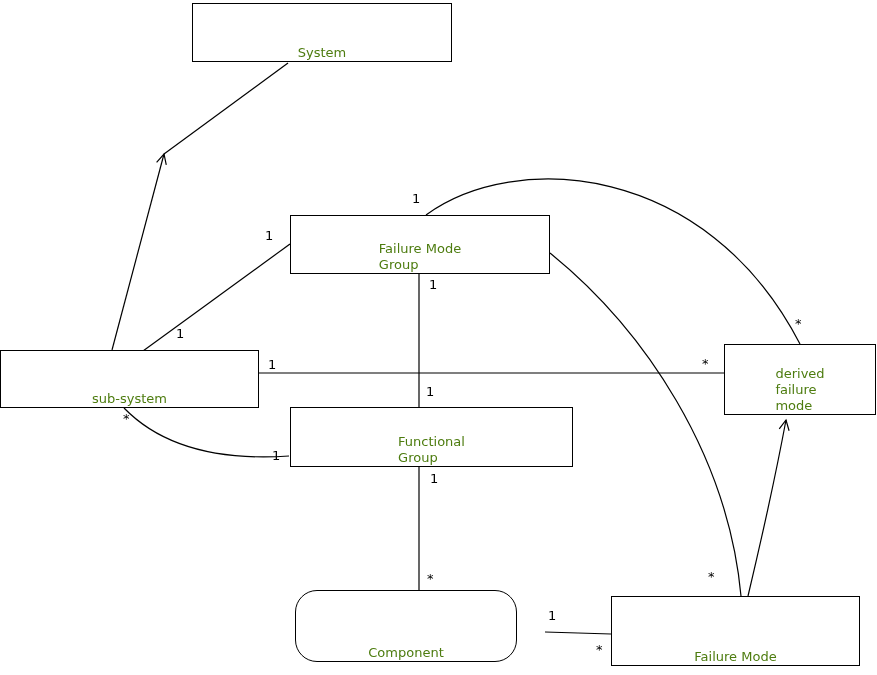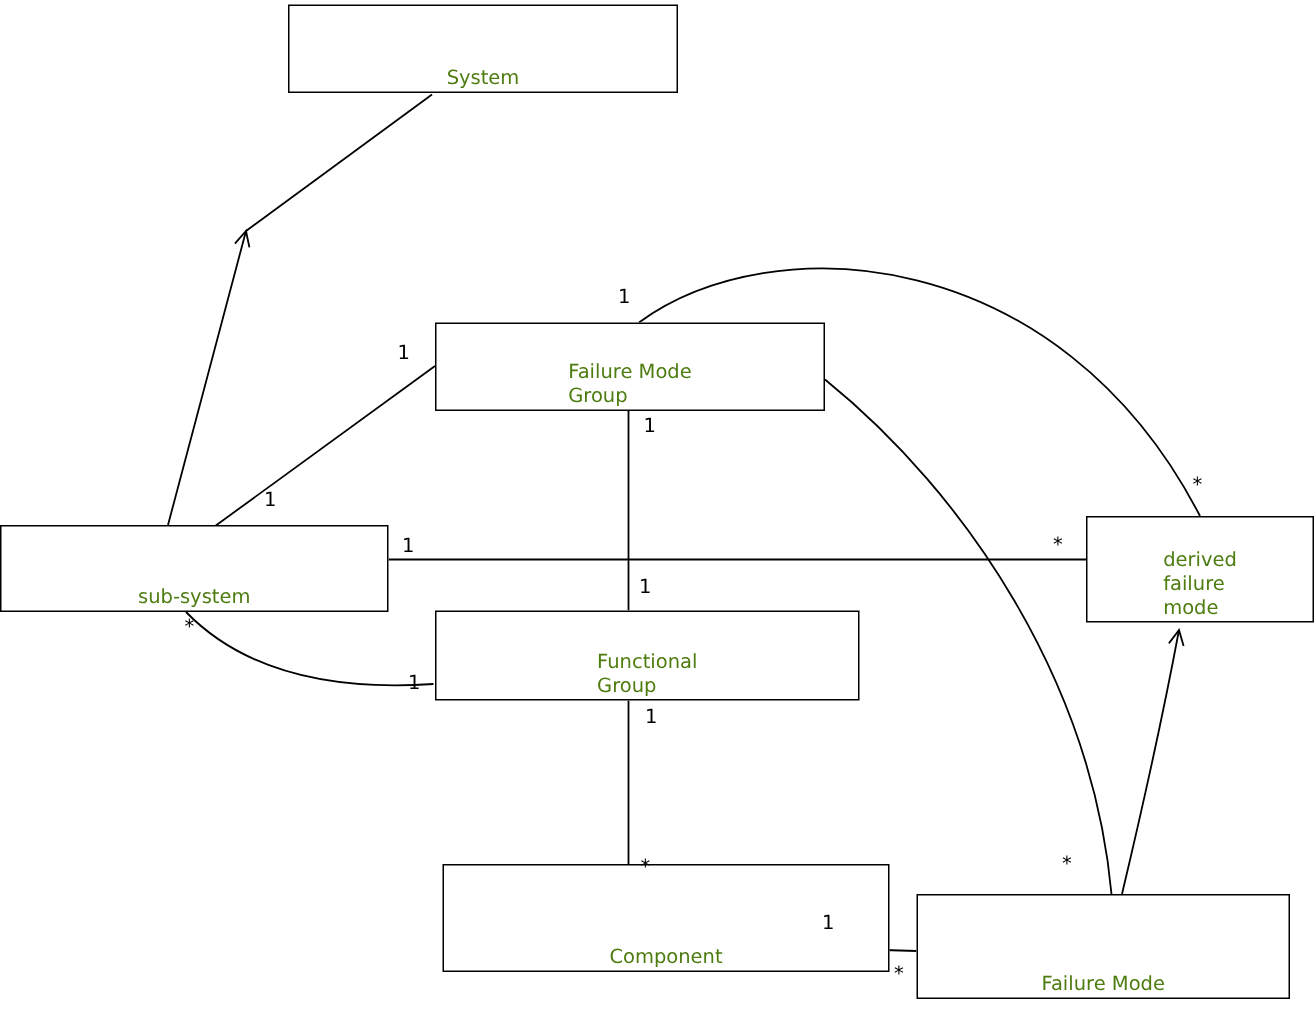--- a/index.html
+++ b/index.html
@@ -104,21 +104,21 @@
     </div>
   </div>
 
   <div class="node" style="left:290px; top:407px; width:283px; height:60px;">
     <div class="node-label">
       <span>Functional</span><br>
       <span>Group</span>
     </div>
   </div>
 
-  <div class="node" style="left:295px; top:576px; width:298px; height:72px;">
+  <div class="node" style="left:295px; top:590px; width:222px; height:72px;border-radius:22px;">
     <div class="node-label center">
       <span>Component</span>
     </div>
   </div>
 
   <div class="node" style="left:611px; top:596px; width:249px; height:70px;">
     <div class="node-label center">
       <span>Failure Mode</span>
     </div>
   </div>

